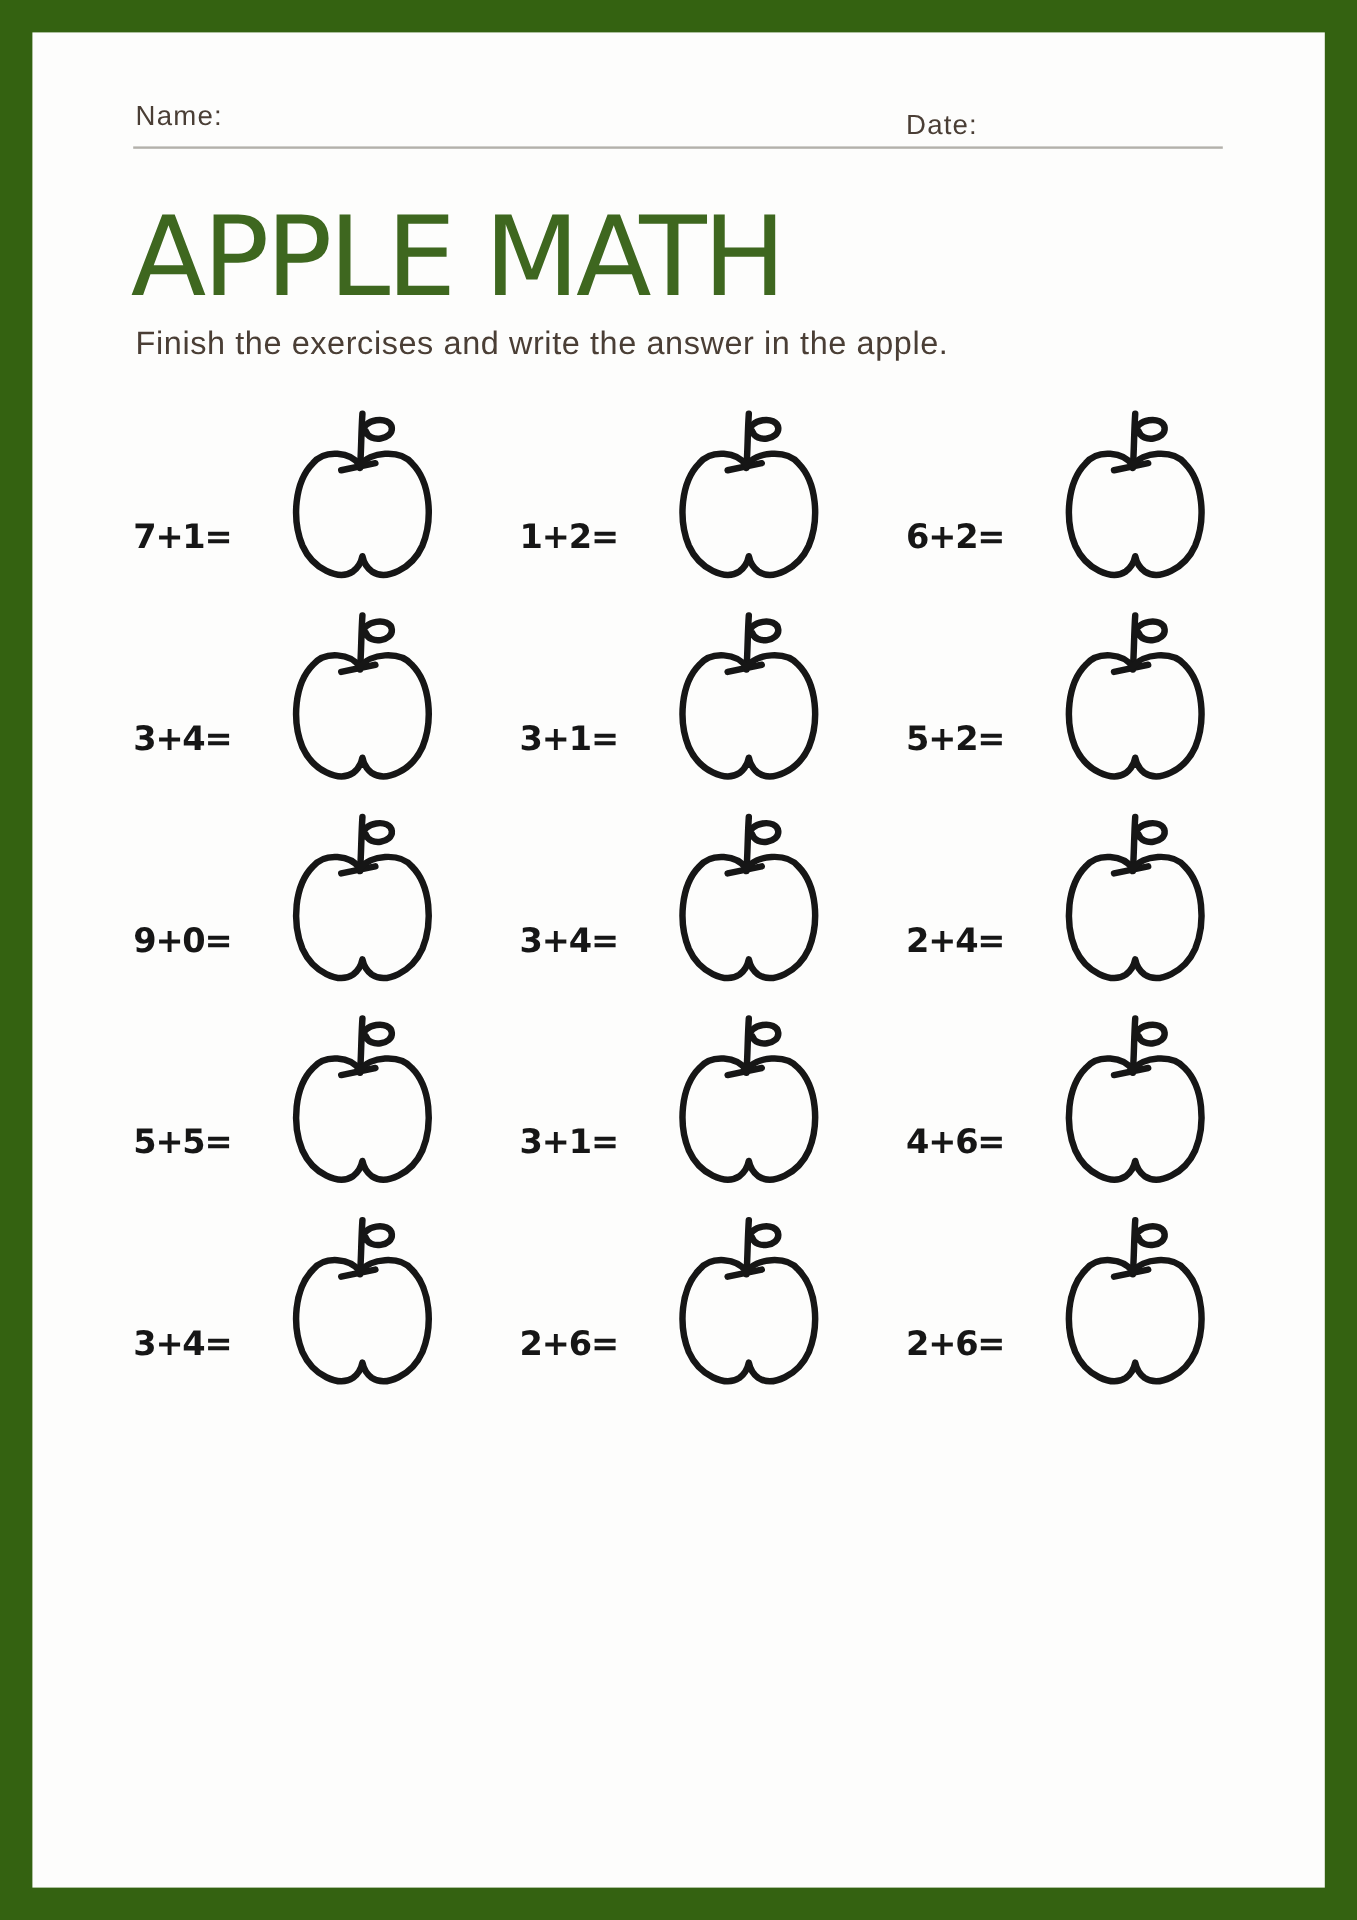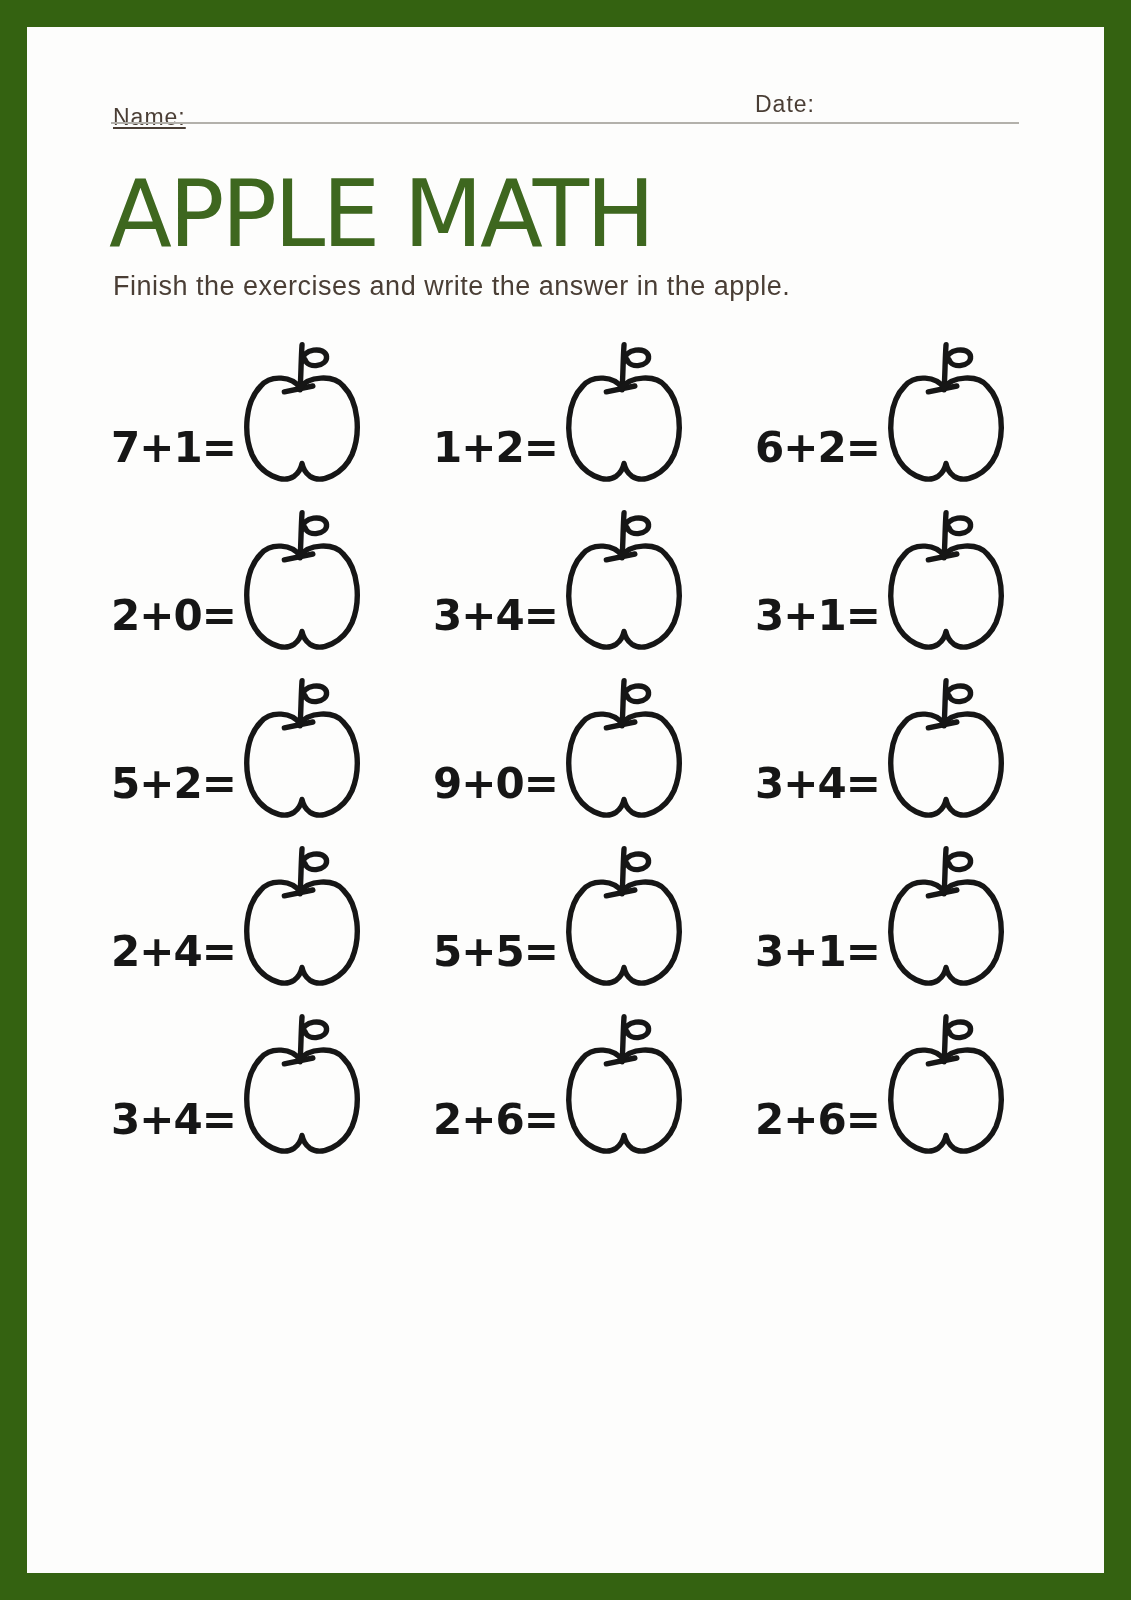--- a/index.html
+++ b/index.html
@@ -23,21 +23,21 @@
     left:27px;top:27px;right:27px;bottom:27px;
     background:var(--paper);
   }
   
   .hdr-label{
     position:absolute;
     font-size:23px;
     color:var(--text-brown);
     letter-spacing:1px;
   }
-  .name-label{left:86px;top:77px;text-decoration:underline;}
+  .name-label{left:86px;top:56px;}
   .date-label{left:728px;top:64px;}
   .header-rule{
     position:absolute;
     left:84px;top:95px;
     width:908px;height:0;
     border-bottom:2px solid var(--rule-gray);
   }
   
   .title{
     position:absolute;
@@ -66,21 +66,21 @@
   }
   .cell{
     height:168px;
     display:flex;
     align-items:center;
   }
   .eq{
     min-width:128px;
     font-family:"DejaVu Sans", sans-serif;
     font-weight:700;
-    font-size:42px;
+    font-size:28px;
     letter-spacing:-1px;
     color:var(--ink);
     position:relative;
     top:14px;
     white-space:nowrap;
     margin-top:44px;
   }
   .apple{
     width:128px;height:152px;
     flex:0 0 auto;
@@ -137,26 +137,20 @@
         </svg>
     </div>
 
     <div class="cell">
       <span class="eq">6+2=</span>
       <svg class="apple" viewBox="0 0 130 155">
           <use href="#apple-shape"></use>
         </svg>
     </div>
     <div class="cell">
-      <span class="eq">2+0=</span>
-      <svg class="apple" viewBox="0 0 130 155">
-          <use href="#apple-shape"></use>
-        </svg>
-    </div>
-    <div class="cell">
       <span class="eq">3+4=</span>
       <svg class="apple" viewBox="0 0 130 155">
           <use href="#apple-shape"></use>
         </svg>
     </div>
 
     <div class="cell">
       <span class="eq">3+1=</span>
       <svg class="apple" viewBox="0 0 130 155">
           <use href="#apple-shape"></use>
@@ -190,20 +184,26 @@
     </div>
     <div class="cell">
       <span class="eq">5+5=</span>
       <svg class="apple" viewBox="0 0 130 155">
           <use href="#apple-shape"></use>
         </svg>
     </div>
 
     <div class="cell">
       <span class="eq">3+1=</span>
+      <svg class="apple" viewBox="0 0 130 155">
+          <use href="#apple-shape"></use>
+        </svg>
+    </div>
+    <div class="cell">
+      <span class="eq">4+6=</span>
       <svg class="apple" viewBox="0 0 130 155">
           <use href="#apple-shape"></use>
         </svg>
     </div>
     <div class="cell">
       <span class="eq">3+4=</span>
       <svg class="apple" viewBox="0 0 130 155">
           <use href="#apple-shape"></use>
         </svg>
     </div>

